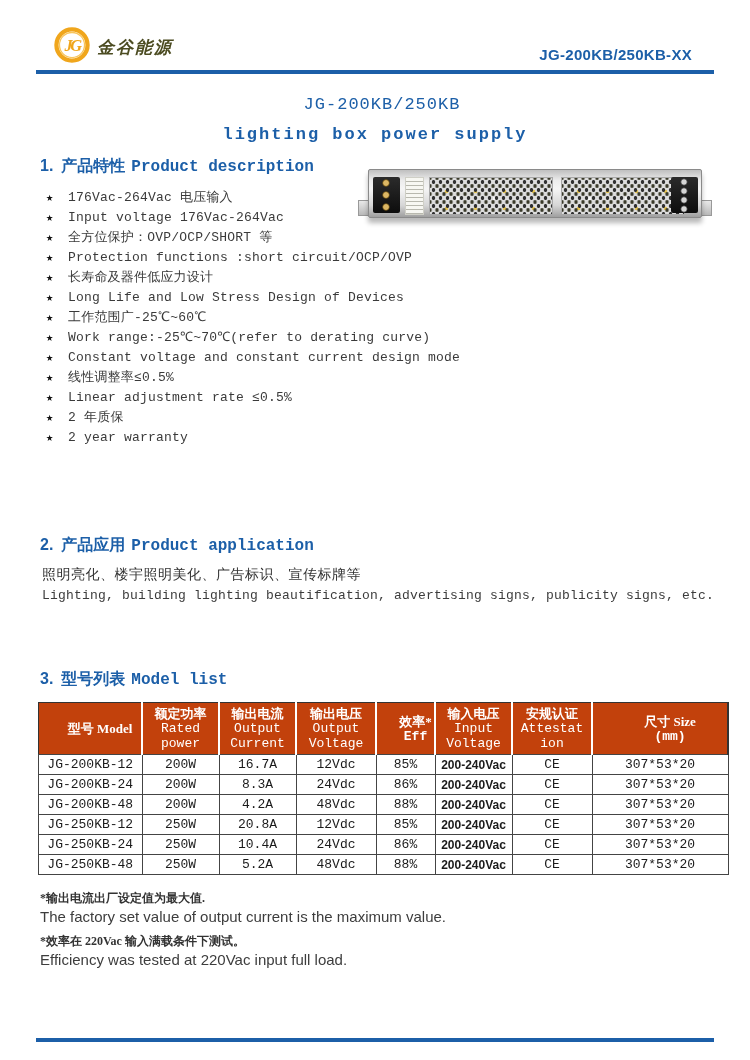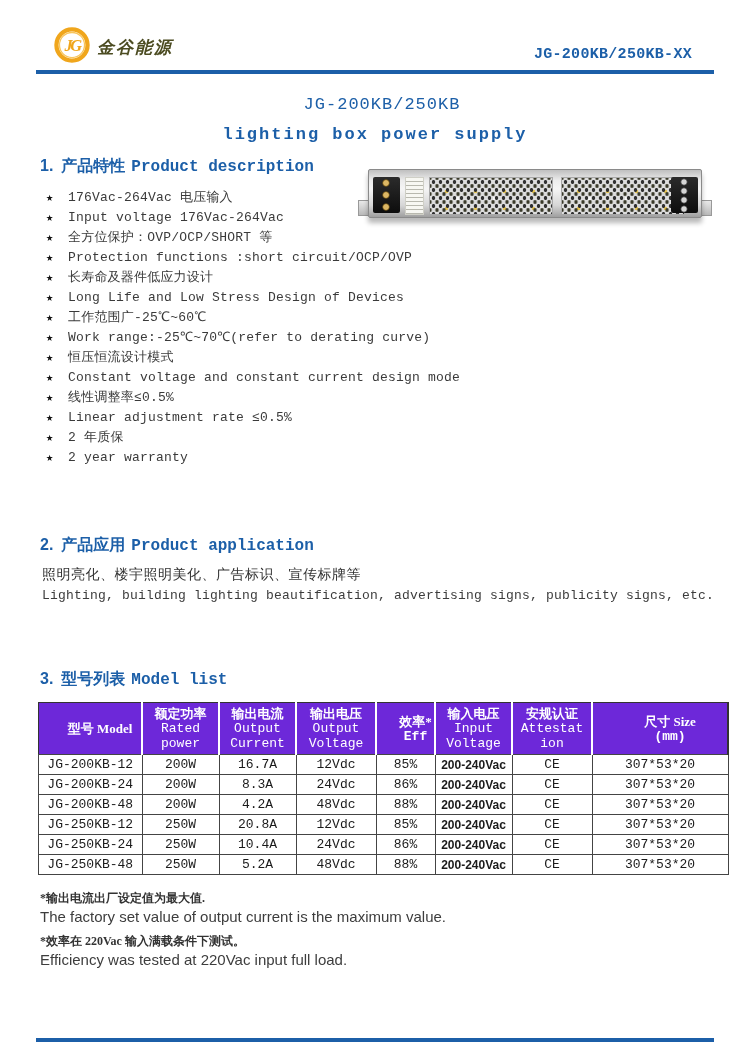--- a/index.html
+++ b/index.html
@@ -4,21 +4,21 @@
 <style>
   html,body{margin:0;padding:0;background:#ffffff;}
   .page{position:relative;width:750px;height:1060px;background:#fff;overflow:hidden;
         font-family:"Liberation Mono","DejaVu Sans Mono",monospace;}
 
   
   .logo{position:absolute;left:53px;top:26px;width:38px;height:38px;}
   .brand{position:absolute;left:97px;top:36px;font-size:17px;font-weight:700;font-style:italic;
          color:#4c4c22;font-family:"Liberation Serif","DejaVu Serif",serif;letter-spacing:2px;}
   .doc-code{position:absolute;right:58px;top:46px;font-size:15px;font-weight:700;
-            color:#1c5fa8;font-family:Liberation Mono, monospace;letter-spacing:.3px;}
+            color:#1c5fa8;font-family:Liberation Sans, sans-serif;letter-spacing:.3px;}
   .rule{position:absolute;left:36px;width:678px;height:4px;background:#1c5fa8;}
   .rule-top{top:70px;} .rule-bottom{top:1038px;}
 
   
   .title1{position:absolute;left:0;top:95px;width:100%;text-align:center;color:#1c5fa8;
           font-size:17px;letter-spacing:1px;padding-left:7px;}
   .title2{position:absolute;left:0;top:125px;width:100%;text-align:center;color:#1c5fa8;
           font-size:17px;font-weight:700;letter-spacing:2px;}
 
   
@@ -61,21 +61,21 @@
   .vent-l{left:60px;width:122px;} .vent-r{left:192px;width:122px;}
 
   
   .app-zh{position:absolute;left:42px;top:566px;font-size:14px;color:#333;
           font-family:"Liberation Serif","DejaVu Serif",serif;letter-spacing:.5px;}
   .app-en{position:absolute;left:42px;top:588px;font-size:13px;color:#3c3c3c;letter-spacing:.2px;font-family:Liberation Mono, monospace;}
 
   
   .tablewrap{position:absolute;left:38px;top:702px;}
   table{border-collapse:collapse;table-layout:fixed;width:674px;border:1px solid #333;}
-  th{background:#6d28d9;color:#fff;border-right:2px solid #fff;vertical-align:middle;
+  th{background:#c2410c;color:#fff;border-right:2px solid #fff;vertical-align:middle;
      padding:3px 0;font-weight:400;}
   th:last-child{border-right:2px solid #333;}
   .hl{line-height:15px;font-size:13px;text-align:center;}
   .hl0{font-weight:700;font-family:"Liberation Serif","DejaVu Serif",serif;}
   th.allb .hl{font-weight:700;padding-left:20px;}
   td{border:1px solid #444;height:19px;font-size:13px;text-align:center;color:#1a1a1a;padding:0;}
   td.c5{font-family:"Liberation Sans",sans-serif;font-weight:700;font-size:12px;margin-left:48px;}
   .c0{width:102px}.c1{width:75px}.c2{width:75px}.c3{width:78px}
   .c4{width:57px}.c5{width:75px}.c6{width:78px}.c7{width:134px}
 
@@ -109,21 +109,20 @@
 
   <ul class="features">
       <li><span class="star">★</span><span class="ftxt">176Vac-264Vac 电压输入</span></li>
       <li><span class="star">★</span><span class="ftxt">Input voltage 176Vac-264Vac</span></li>
       <li><span class="star">★</span><span class="ftxt">全方位保护：OVP/OCP/SHORT 等</span></li>
       <li><span class="star">★</span><span class="ftxt">Protection functions :short circuit/OCP/OVP</span></li>
       <li><span class="star">★</span><span class="ftxt">长寿命及器件低应力设计</span></li>
       <li><span class="star">★</span><span class="ftxt">Long Life and Low Stress Design of Devices</span></li>
       <li><span class="star">★</span><span class="ftxt">工作范围广-25℃~60℃</span></li>
       <li><span class="star">★</span><span class="ftxt">Work range:-25℃~70℃(refer to derating curve)</span></li>
-      <li><span class="star">★</span><span class="ftxt">恒压恒流设计模式</span></li>
       <li><span class="star">★</span><span class="ftxt">Constant voltage and constant current design mode</span></li>
       <li><span class="star">★</span><span class="ftxt">线性调整率≤0.5%</span></li>
       <li><span class="star">★</span><span class="ftxt">Linear adjustment rate ≤0.5%</span></li>
       <li><span class="star">★</span><span class="ftxt">2 年质保</span></li>
       <li><span class="star">★</span><span class="ftxt">2 year warranty</span></li>
     </ul>
 
   <div class="photo">
     <div class="flange flange-l"></div>
     <div class="flange flange-r"></div>

